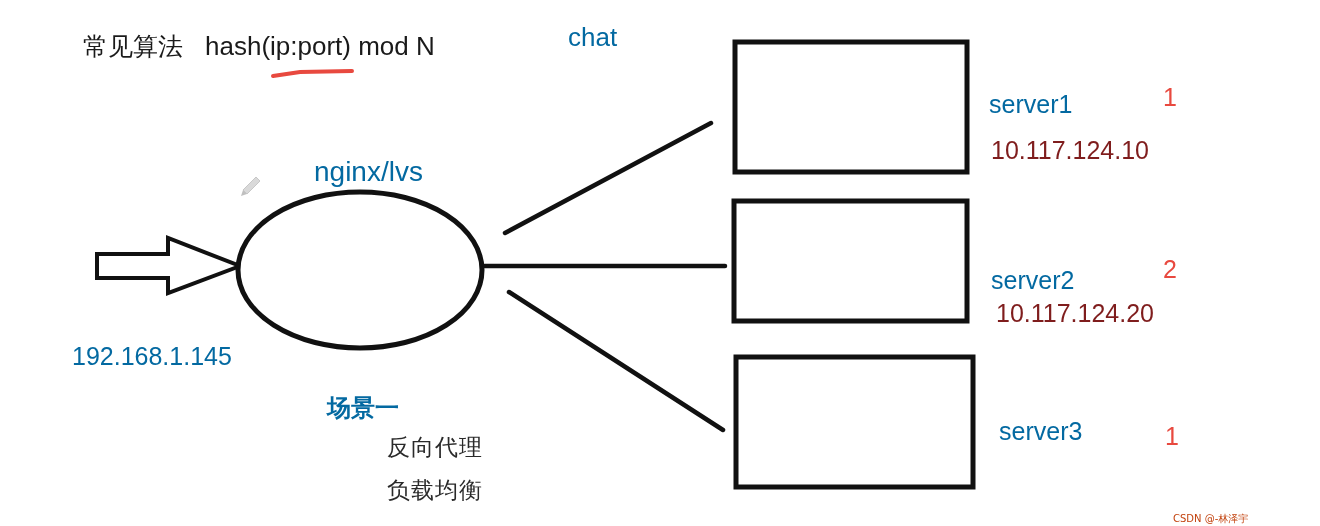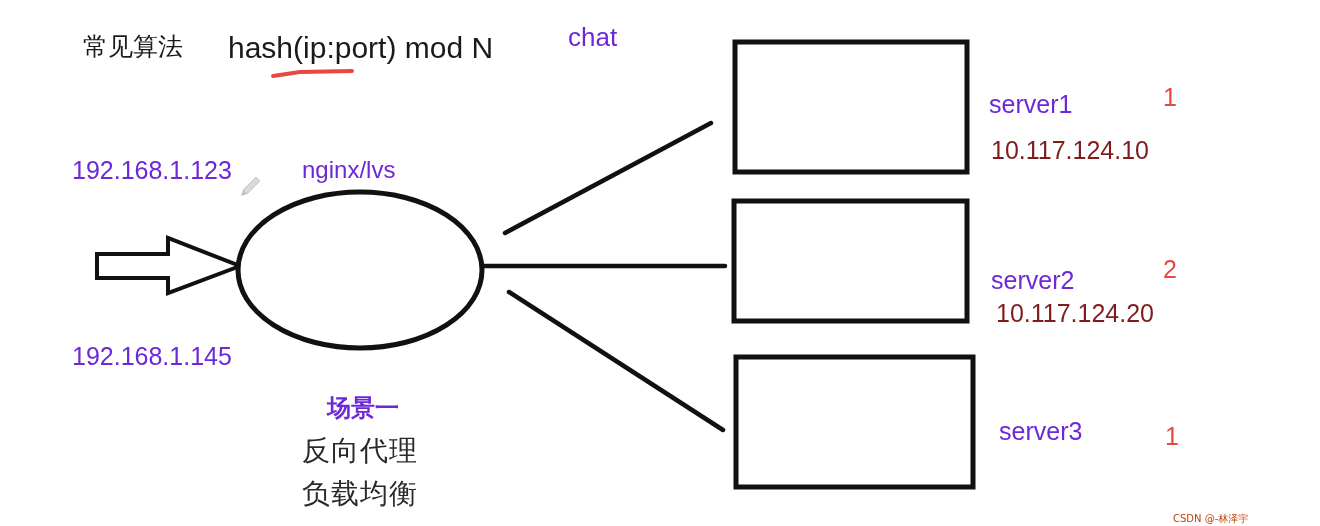--- a/index.html
+++ b/index.html
@@ -22,57 +22,57 @@
 
   
   .txt-black {
     color: #1a1a1a;
     font-size: 24px;
     font-weight: 400;
     white-space: nowrap;
     line-height: 1;
   }
   .txt-red {
-    color: #6d28d9;
+    color: #0369a1;
     font-size: 24px;
     font-weight: 400;
     white-space: nowrap;
     line-height: 1;
   }
   .txt-cn {
     font-family: "DejaVu Sans", "Liberation Sans", sans-serif;
   }
 
   #title-cn   { left: 83px;  top: 34px;  font-size: 25px; }
-  #title-algo { left: 228px; top: 33px;  font-size: 30px; }
+  #title-algo { left: 205px; top: 33px;  font-size: 26px; }
 
   #chat-label { left: 568px; top: 24px;  font-size: 26px; }
 
   #ip-top     { left: 72px;  top: 158px; font-size: 25px; }
   #ip-mid     { left: 72px;  top: 304px; font-size: 25px; }
   #ip-bottom  { left: 72px;  top: 344px; font-size: 25px; }
 
-  #nginx-label { left: 302px; top: 158px; font-size: 24px; }
+  #nginx-label { left: 314px; top: 158px; font-size: 28px; }
   #scene-label { left: 327px; top: 396px; font-size: 24px; font-weight: 600; }
 
   .ellipse-line {
     position: absolute;
     left: 0;
     right: 0;
-    text-align: center;
+    text-align: right;
     color: #2a2a2a;
-    font-size: 28px;
+    font-size: 23px;
     letter-spacing: 1px;
     white-space: nowrap;
   }
   #ell-line1 { top: 240px; }
   #ell-line2 { top: 283px; }
 
   .server-name {
-    color: #6d28d9;
+    color: #0369a1;
     font-size: 25px;
     white-space: nowrap;
     line-height: 1;
   }
   .server-ip {
     color: #7f1d1d;
     font-size: 25px;
     white-space: nowrap;
     line-height: 1;
   }
@@ -142,21 +142,20 @@
       <path d="M 243 190 L 241 196 L 247 194 Z" fill="#8e8e8e"></path>
     </g>
   </svg>
 
   <div class="abs txt-black txt-cn" id="title-cn">常见算法</div>
 
   <div class="abs txt-black" id="title-algo">hash(ip:port) mod N</div>
 
   <div class="abs txt-red" id="chat-label">chat</div>
 
-  <div class="abs txt-red" id="ip-top">192.168.1.123</div>
 
 
   <div class="abs txt-red" id="ip-bottom">192.168.1.145</div>
 
   <div class="abs txt-red" id="nginx-label">nginx/lvs</div>
 
   <div class="abs txt-red txt-cn" id="scene-label">场景一</div>
 
   <div class="abs" style="left:237px; top:192px; width:246px; height:156px;">
     <div class="ellipse-line txt-cn" id="ell-line1">反向代理</div>

